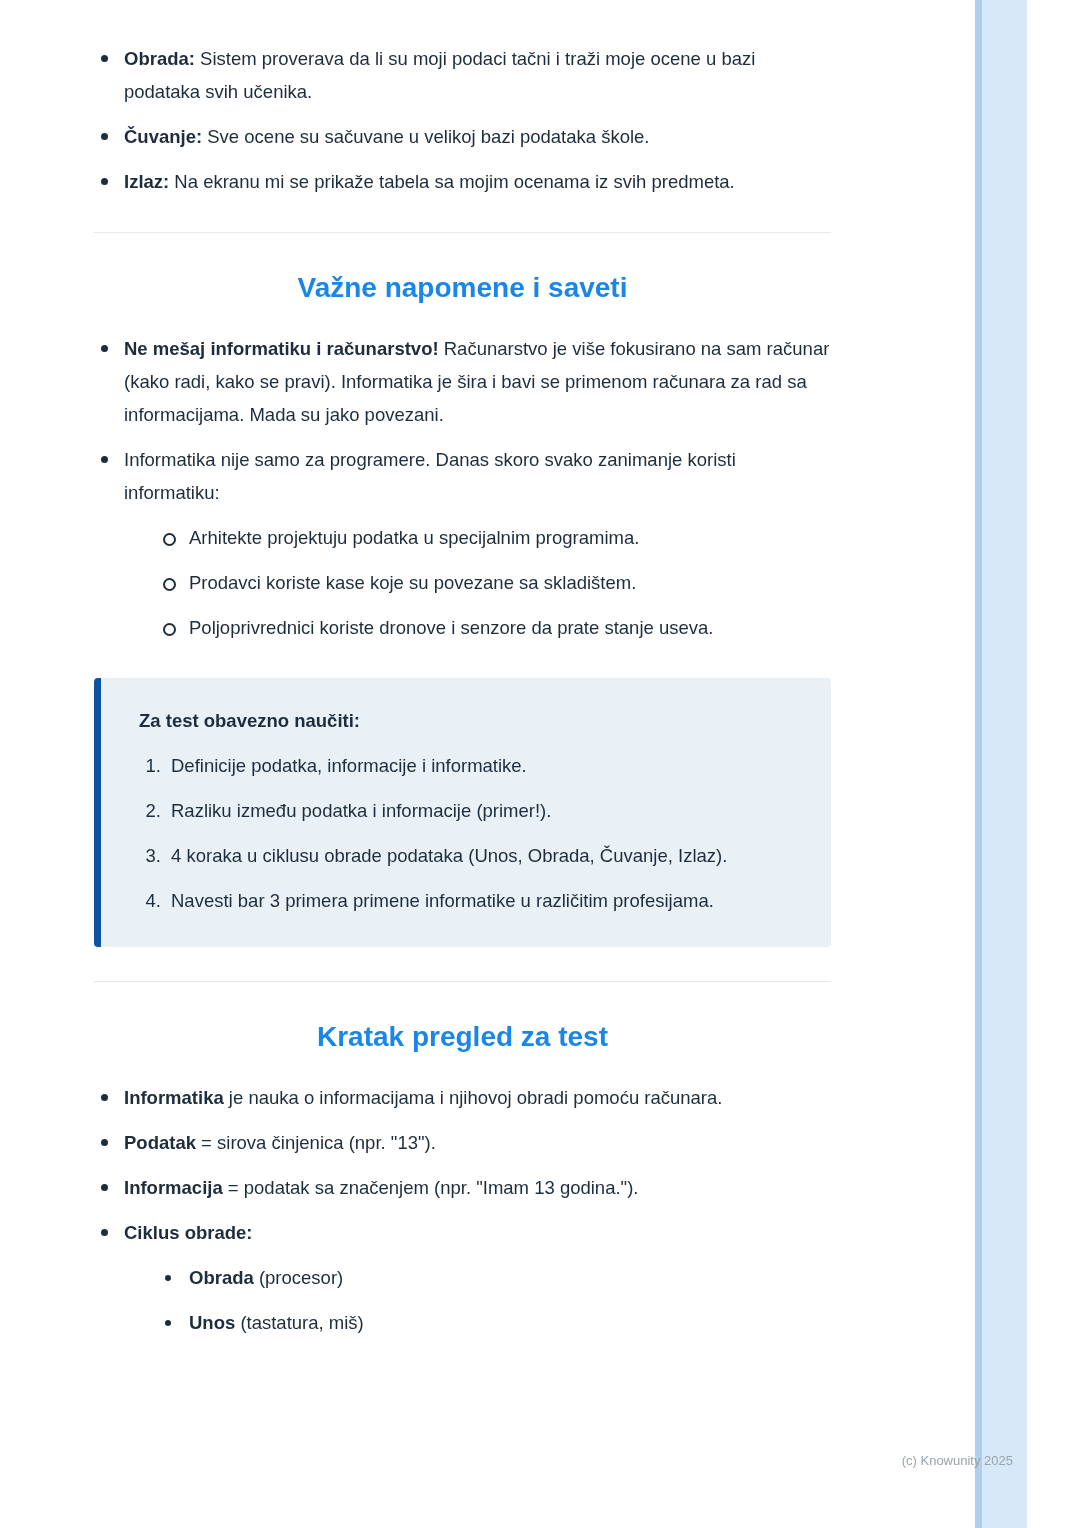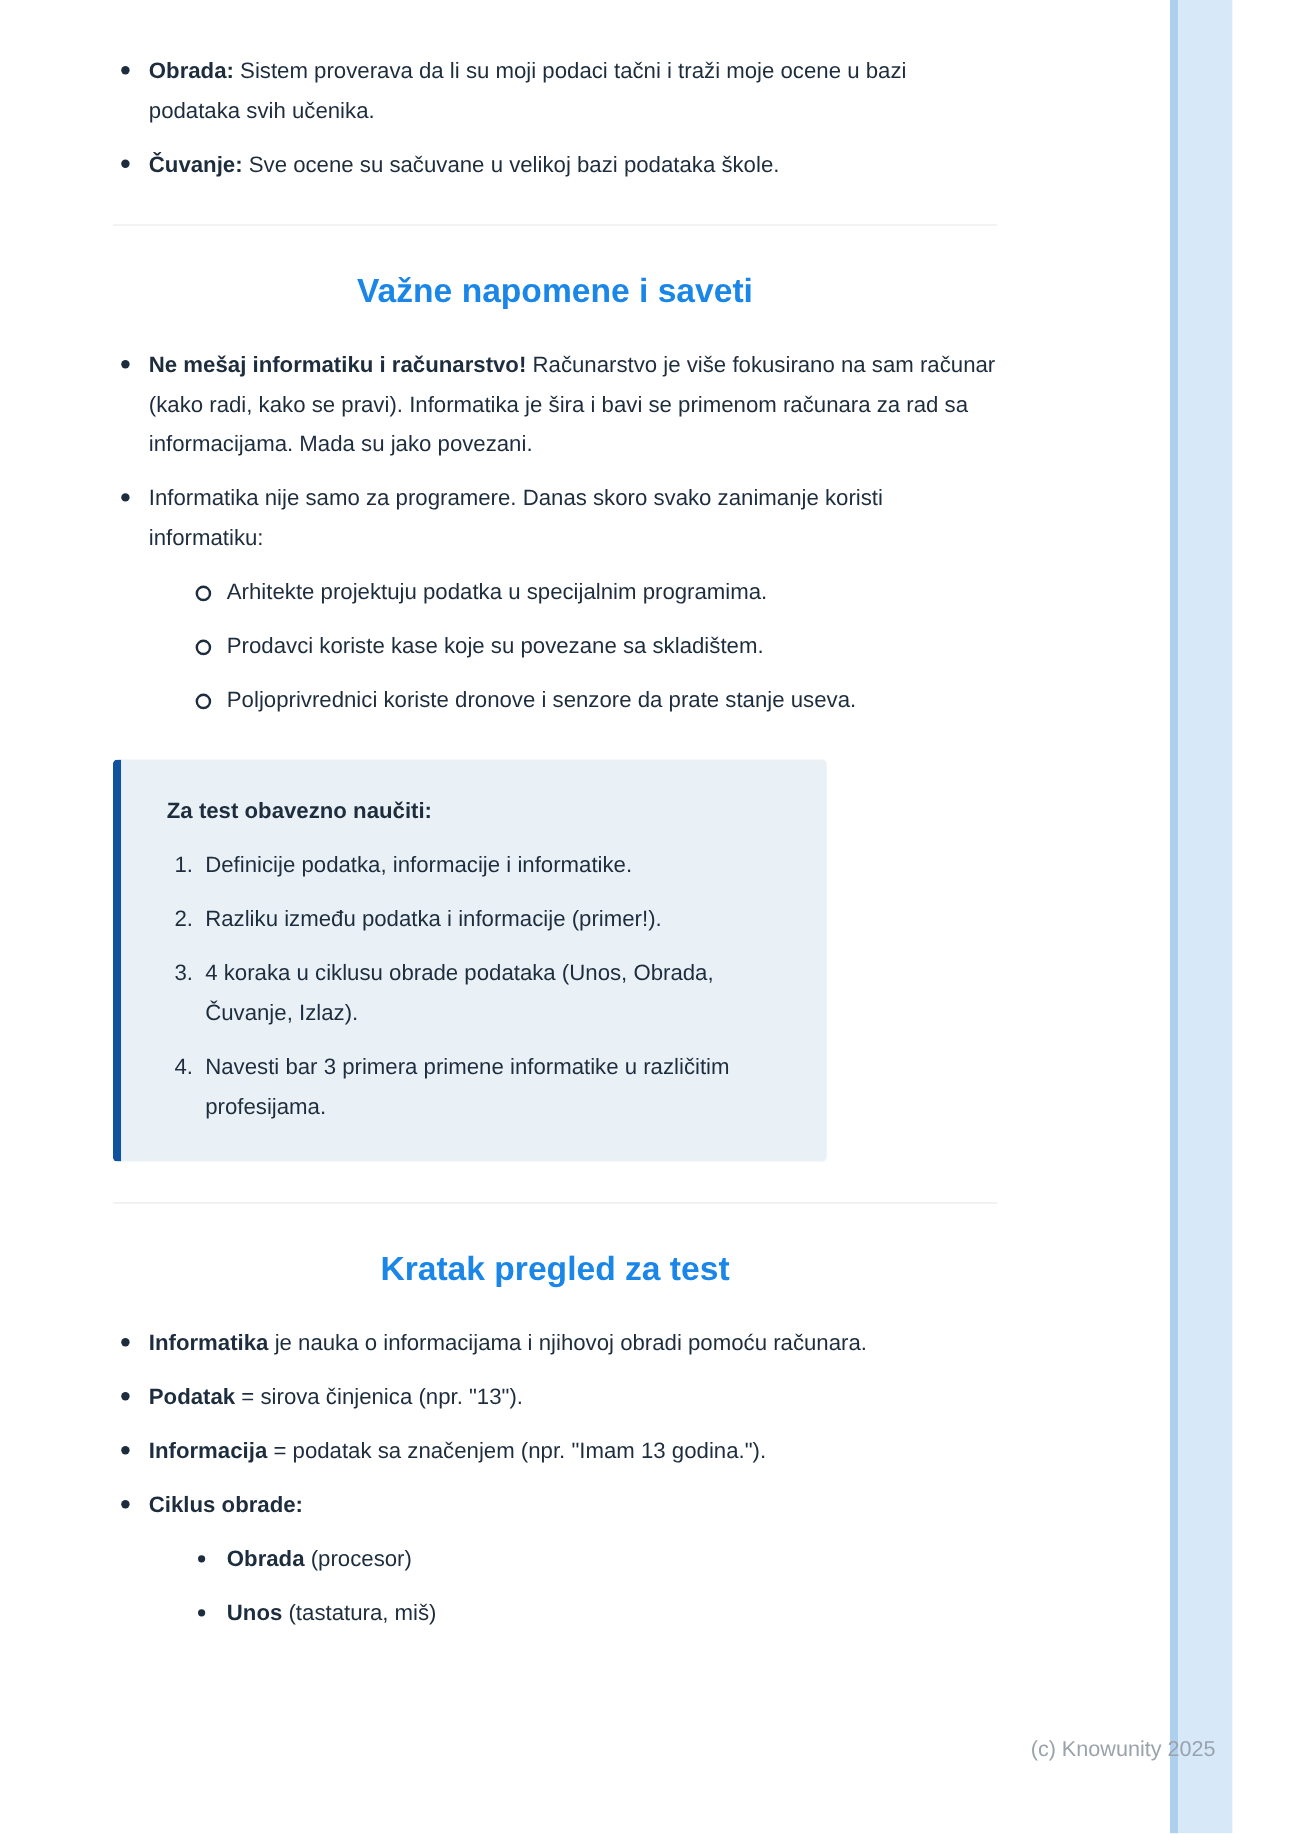--- a/index.html
+++ b/index.html
@@ -28,49 +28,52 @@
     border-radius:50%; background:var(--text,#1e2d3d);
   }
 
   .b { font-weight:700;text-align:right; }
   .i { }
 
   .divider { border:none; border-top:1px solid var(--divider,#e7e9ed); width:737px; margin-top:34px; }
   .section-title { color:var(--heading-blue,#1a86e8); font-size:28px; line-height:34px; font-weight:700; margin:38px 0 27px;text-align:center; }
 
   .callout {
-    margin-top:34px; width:595px; background:var(--callout-bg,#e9f1f7);
+    margin-top:34px; width:737px; background:var(--callout-bg,#e9f1f7);
     border-left:7px solid var(--callout-border,#10529e); border-radius:4px;
     padding:26px 60px 30px 38px;
   }
   .callout-title { font-size:18.5px; line-height:33px; font-weight:700; margin-bottom:12px; }
   .callout-list { list-style:decimal; margin-left:27px; }
   .callout-list > li { padding-left:5px; margin-bottom:12px; font-size:18.5px; line-height:33px; }
   .callout-list > li:last-child { margin-bottom:0; }
 
   .edge-band { position:absolute; top:0; right:53px; width:45px; height:100%; background:var(--edge-band,#d7e9f8); z-index:1; }
   .edge-line { position:absolute; top:0; right:98px; width:7px; height:100%; background:var(--edge-line,#aecfed); z-index:1; }
-  .copyright { position:absolute; right:67px; bottom:60px; font-size:18px; color:var(--copyright,#9aa3ac); z-index:2; }
+  .copyright { position:absolute; right:67px; bottom:60px; font-size:13px; color:var(--copyright,#9aa3ac); z-index:2; }
 </style>
 </head>
 <body>
 
 <div class="page">
 
   <div class="edge-line"></div>
   <div class="edge-band"></div>
 
   <div class="content">
 
     <ul class="bullets">
       <li>
         <span class="b">Obrada:</span><span> Sistem proverava da li su moji podaci tačni i traži moje ocene u bazi podataka svih učenika.</span>
       </li>
       <li>
         <span class="b">Čuvanje:</span><span> Sve ocene su sačuvane u velikoj bazi podataka škole.</span>
+      </li>
+      <li>
+        <span class="b">Izlaz:</span><span> Na ekranu mi se prikaže tabela sa mojim ocenama iz svih predmeta.</span>
       </li>
     </ul>
 
     <hr class="divider">
 
     <h2 class="section-title">Važne napomene i saveti</h2>
 
     <ul class="bullets">
       <li>
         <span class="b">Ne mešaj informatiku i računarstvo!</span><span> Računarstvo je više fokusirano na sam računar (kako radi, kako se pravi). Informatika je šira i bavi se primenom računara za rad sa informacijama. </span><span class="i">Mada su jako povezani.</span>

